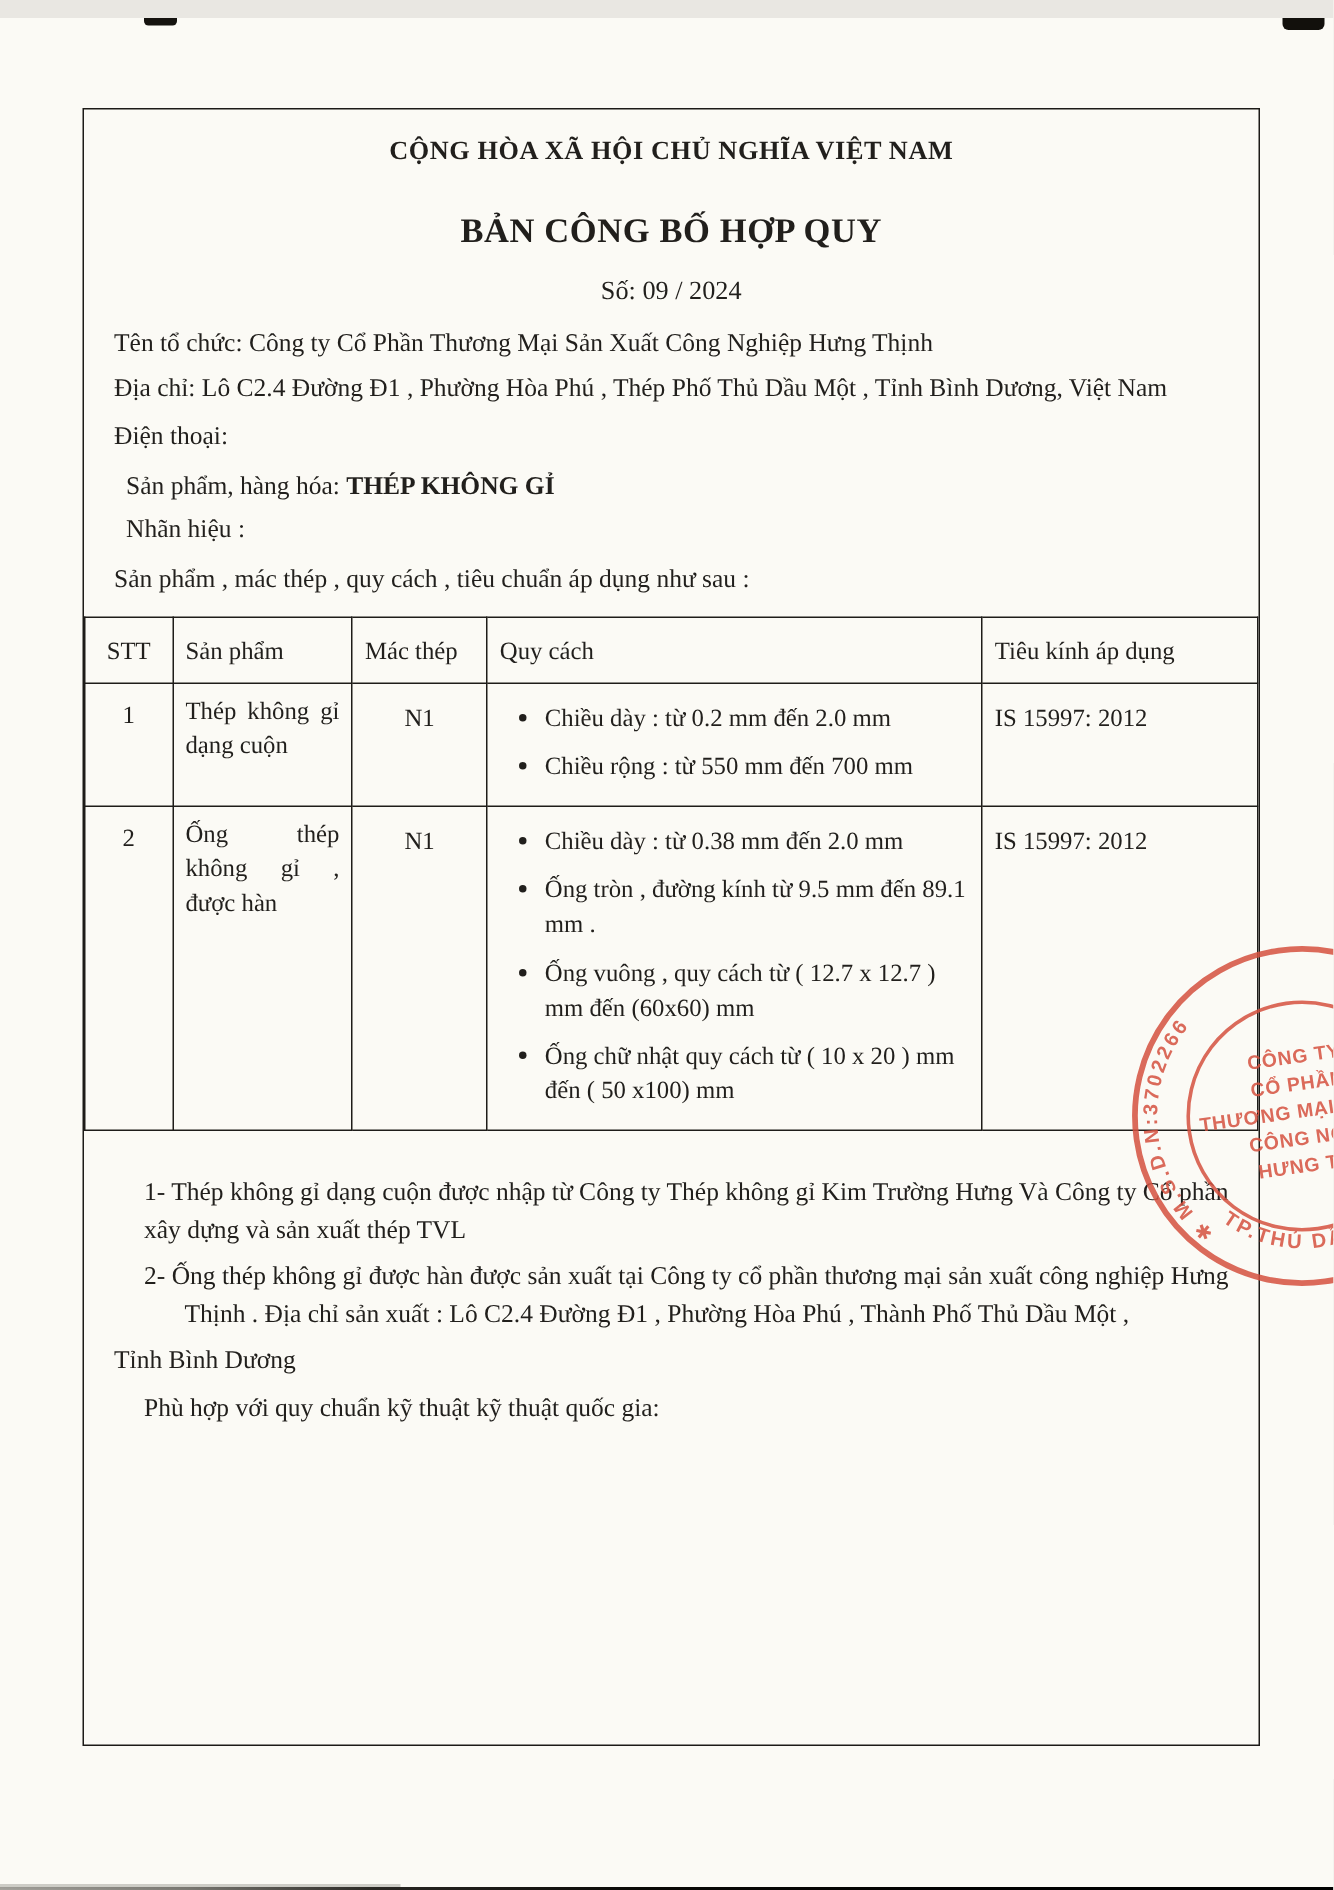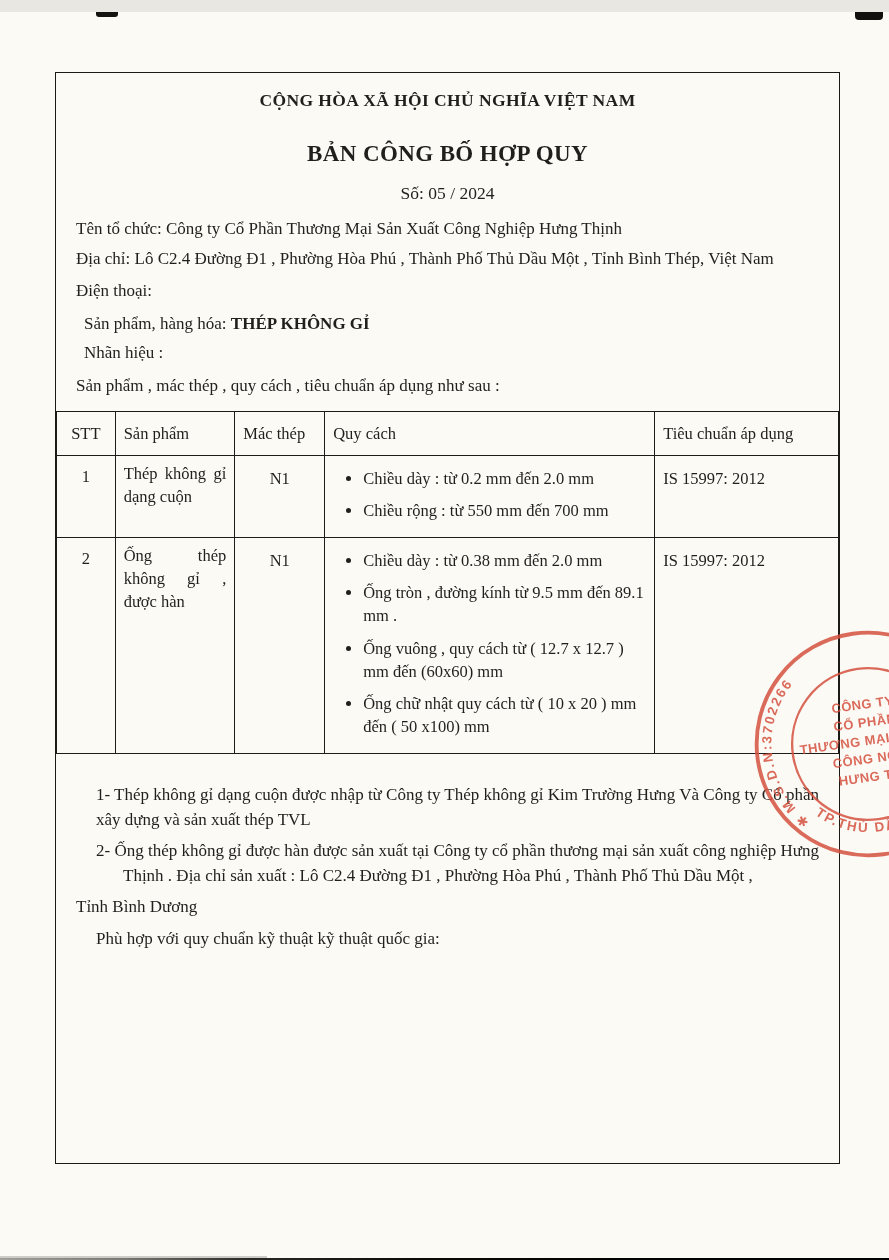--- a/index.html
+++ b/index.html
@@ -115,39 +115,39 @@
 
 <div class="page">
 
   <div class="mark-top-left"></div>
   <div class="mark-top-right"></div>
 
   <div class="frame">
 
     <div class="national-title">CỘNG HÒA XÃ HỘI CHỦ NGHĨA VIỆT NAM</div>
     <div class="doc-title">BẢN CÔNG BỐ HỢP QUY</div>
-    <div class="doc-number">Số: 05 / 2024</div>
+    <div class="doc-number">Số: 09 / 2024</div>
 
     <div class="body-text">
       <p>Tên tổ chức: Công ty Cổ Phần Thương Mại Sản Xuất Công Nghiệp Hưng Thịnh</p>
-      <p class="justify">Địa chỉ: Lô C2.4 Đường Đ1 , Phường Hòa Phú , Thành Phố Thủ Dầu Một , Tỉnh Bình Thép, Việt Nam</p>
+      <p class="justify">Địa chỉ: Lô C2.4 Đường Đ1 , Phường Hòa Phú , Thép Phố Thủ Dầu Một , Tỉnh Bình Dương, Việt Nam</p>
       <p class="gap">Điện thoại:</p>
       <p class="indent8 gap"><span>Sản phẩm, hàng hóa: </span><span class="product-value">THÉP KHÔNG GỈ</span></p>
       <p class="indent8">Nhãn hiệu :</p>
       <p class="gap">Sản phẩm , mác thép , quy cách , tiêu chuẩn áp dụng như sau :</p>
     </div>
 
     <table class="spec-table">
       <thead>
         <tr>
           <th class="col-stt">STT</th>
           <th class="col-sp">Sản phẩm</th>
           <th class="col-mt">Mác thép</th>
           <th class="col-qc">Quy cách</th>
-          <th class="col-tc">Tiêu chuẩn áp dụng</th>
+          <th class="col-tc">Tiêu kính áp dụng</th>
         </tr>
       </thead>
       <tbody>
         <tr>
           <td class="c-stt">1</td>
           <td class="c-sp">Thép không gỉ dạng cuộn</td>
           <td class="c-mt">N1</td>
           <td class="c-qc">
             <ul class="qc-list">
               <li>Chiều dày : từ 0.2 mm đến 2.0 mm</li>

